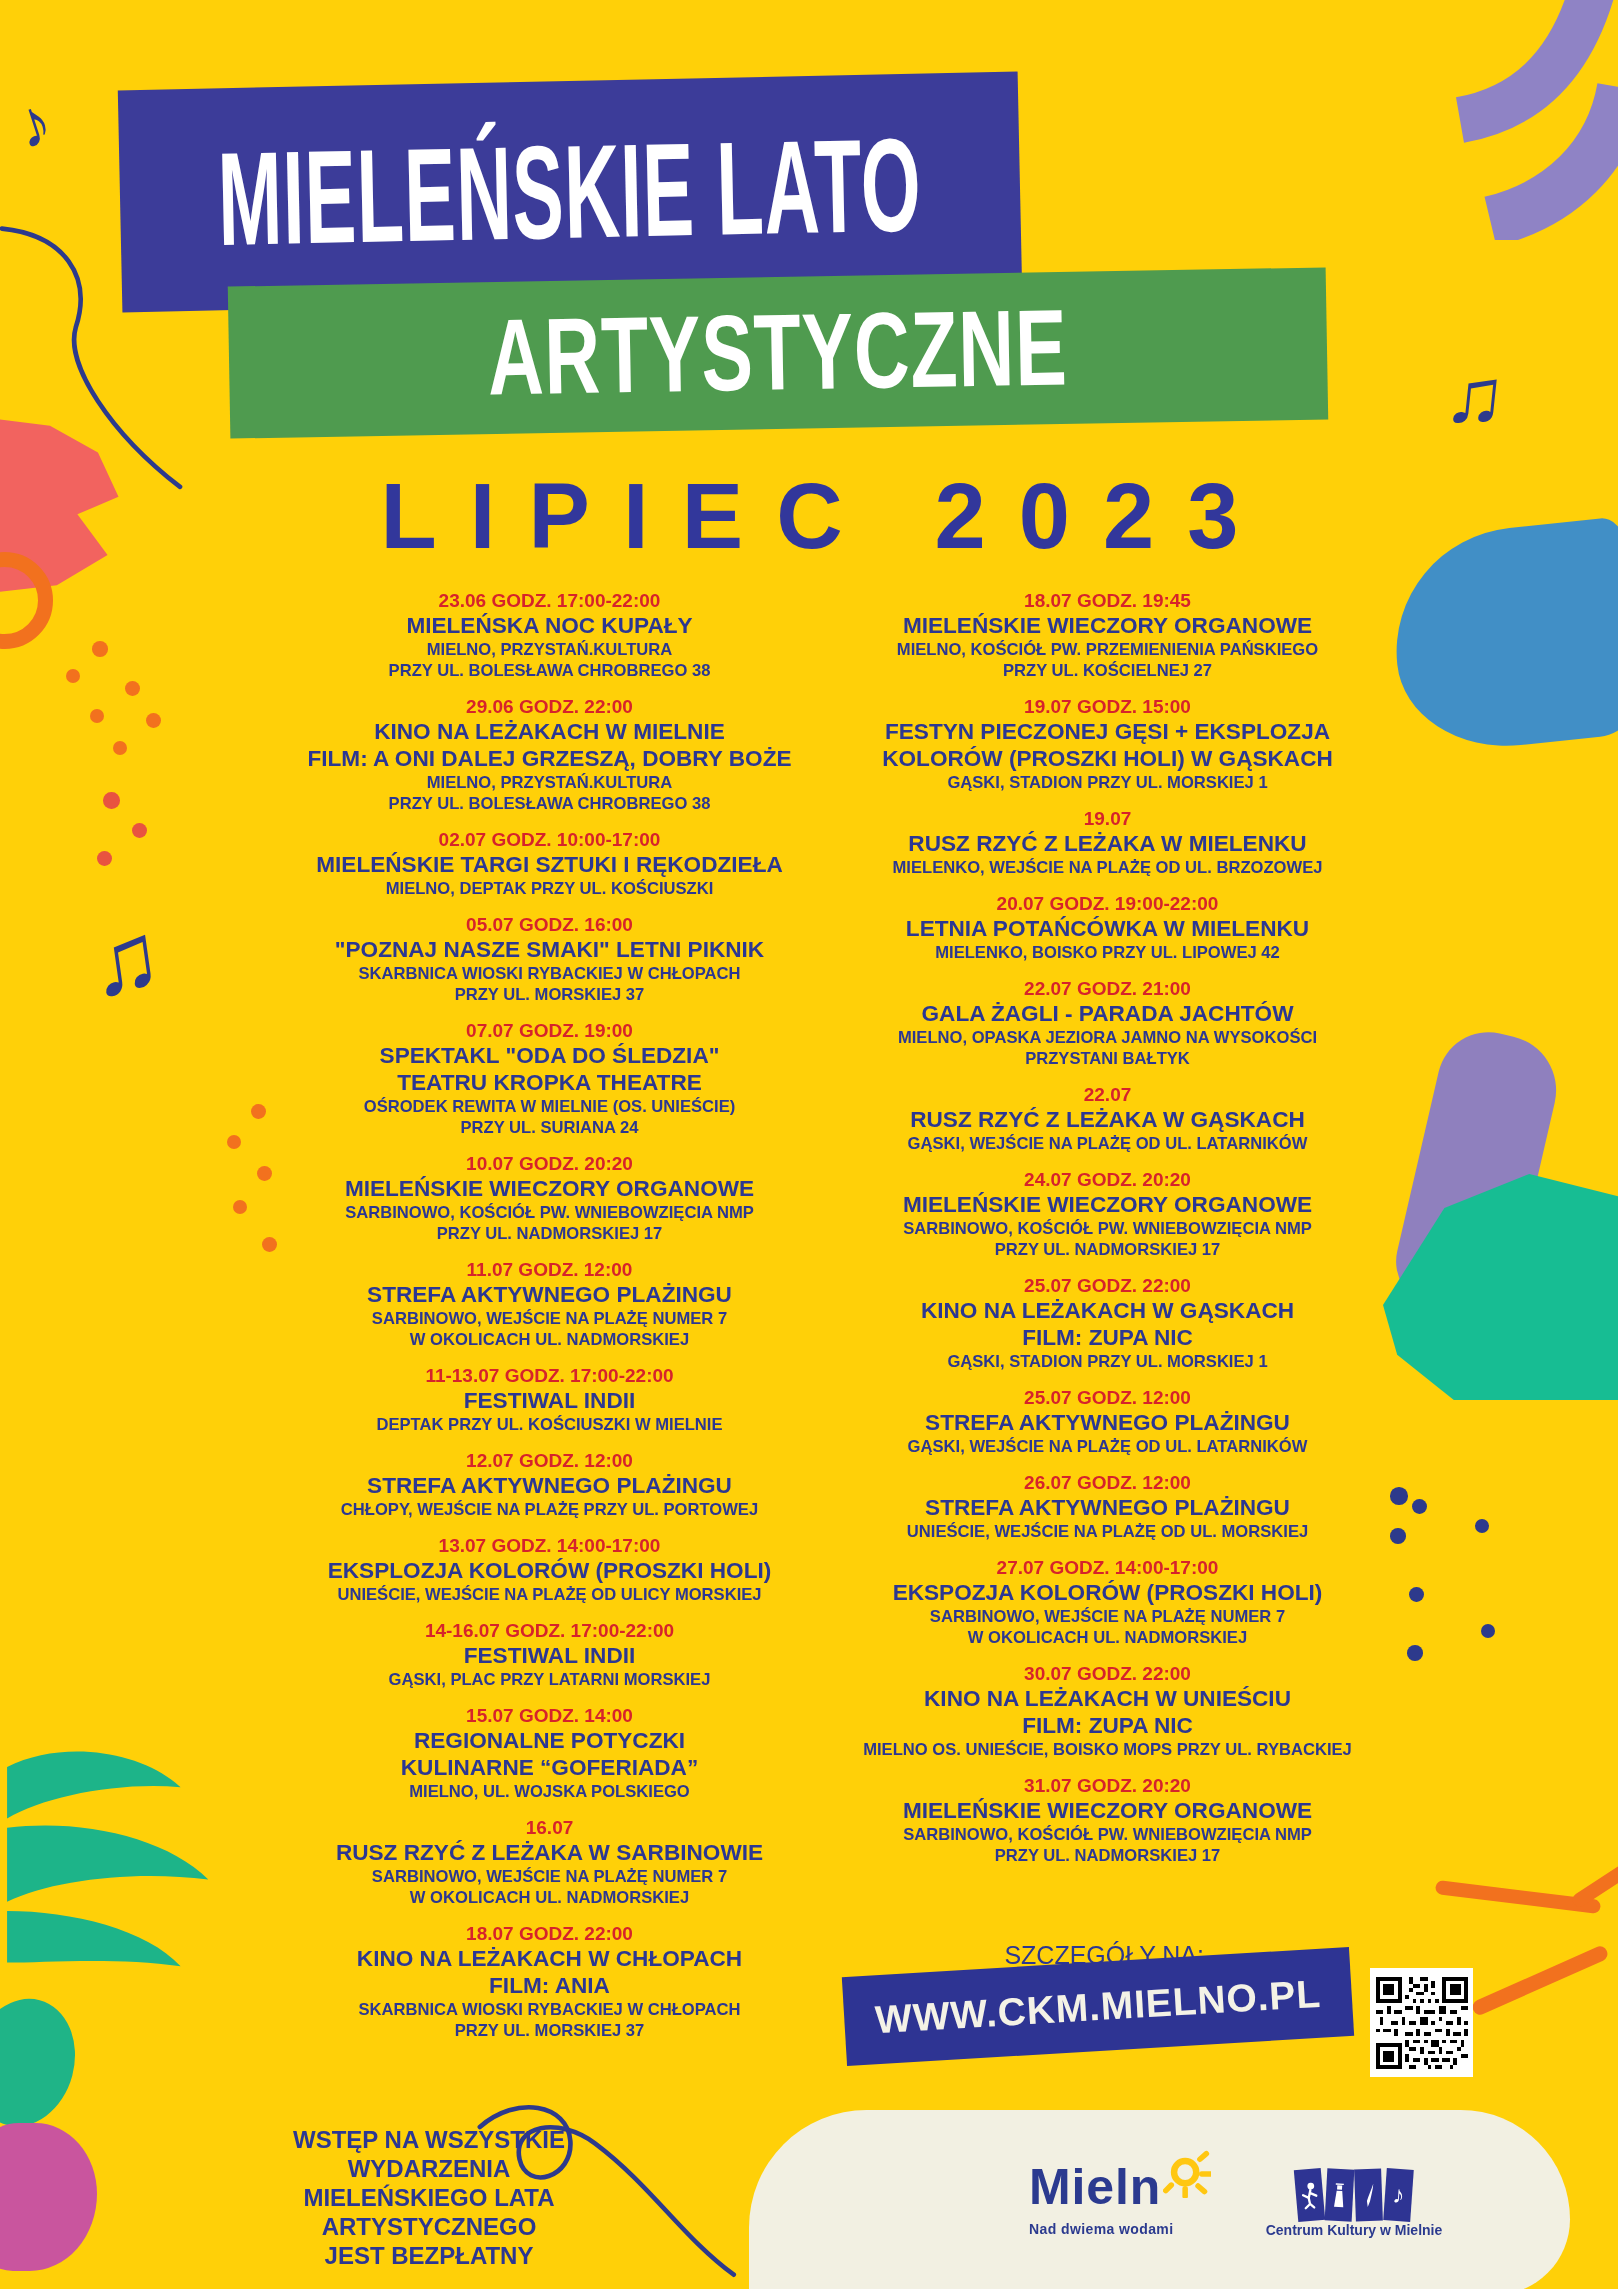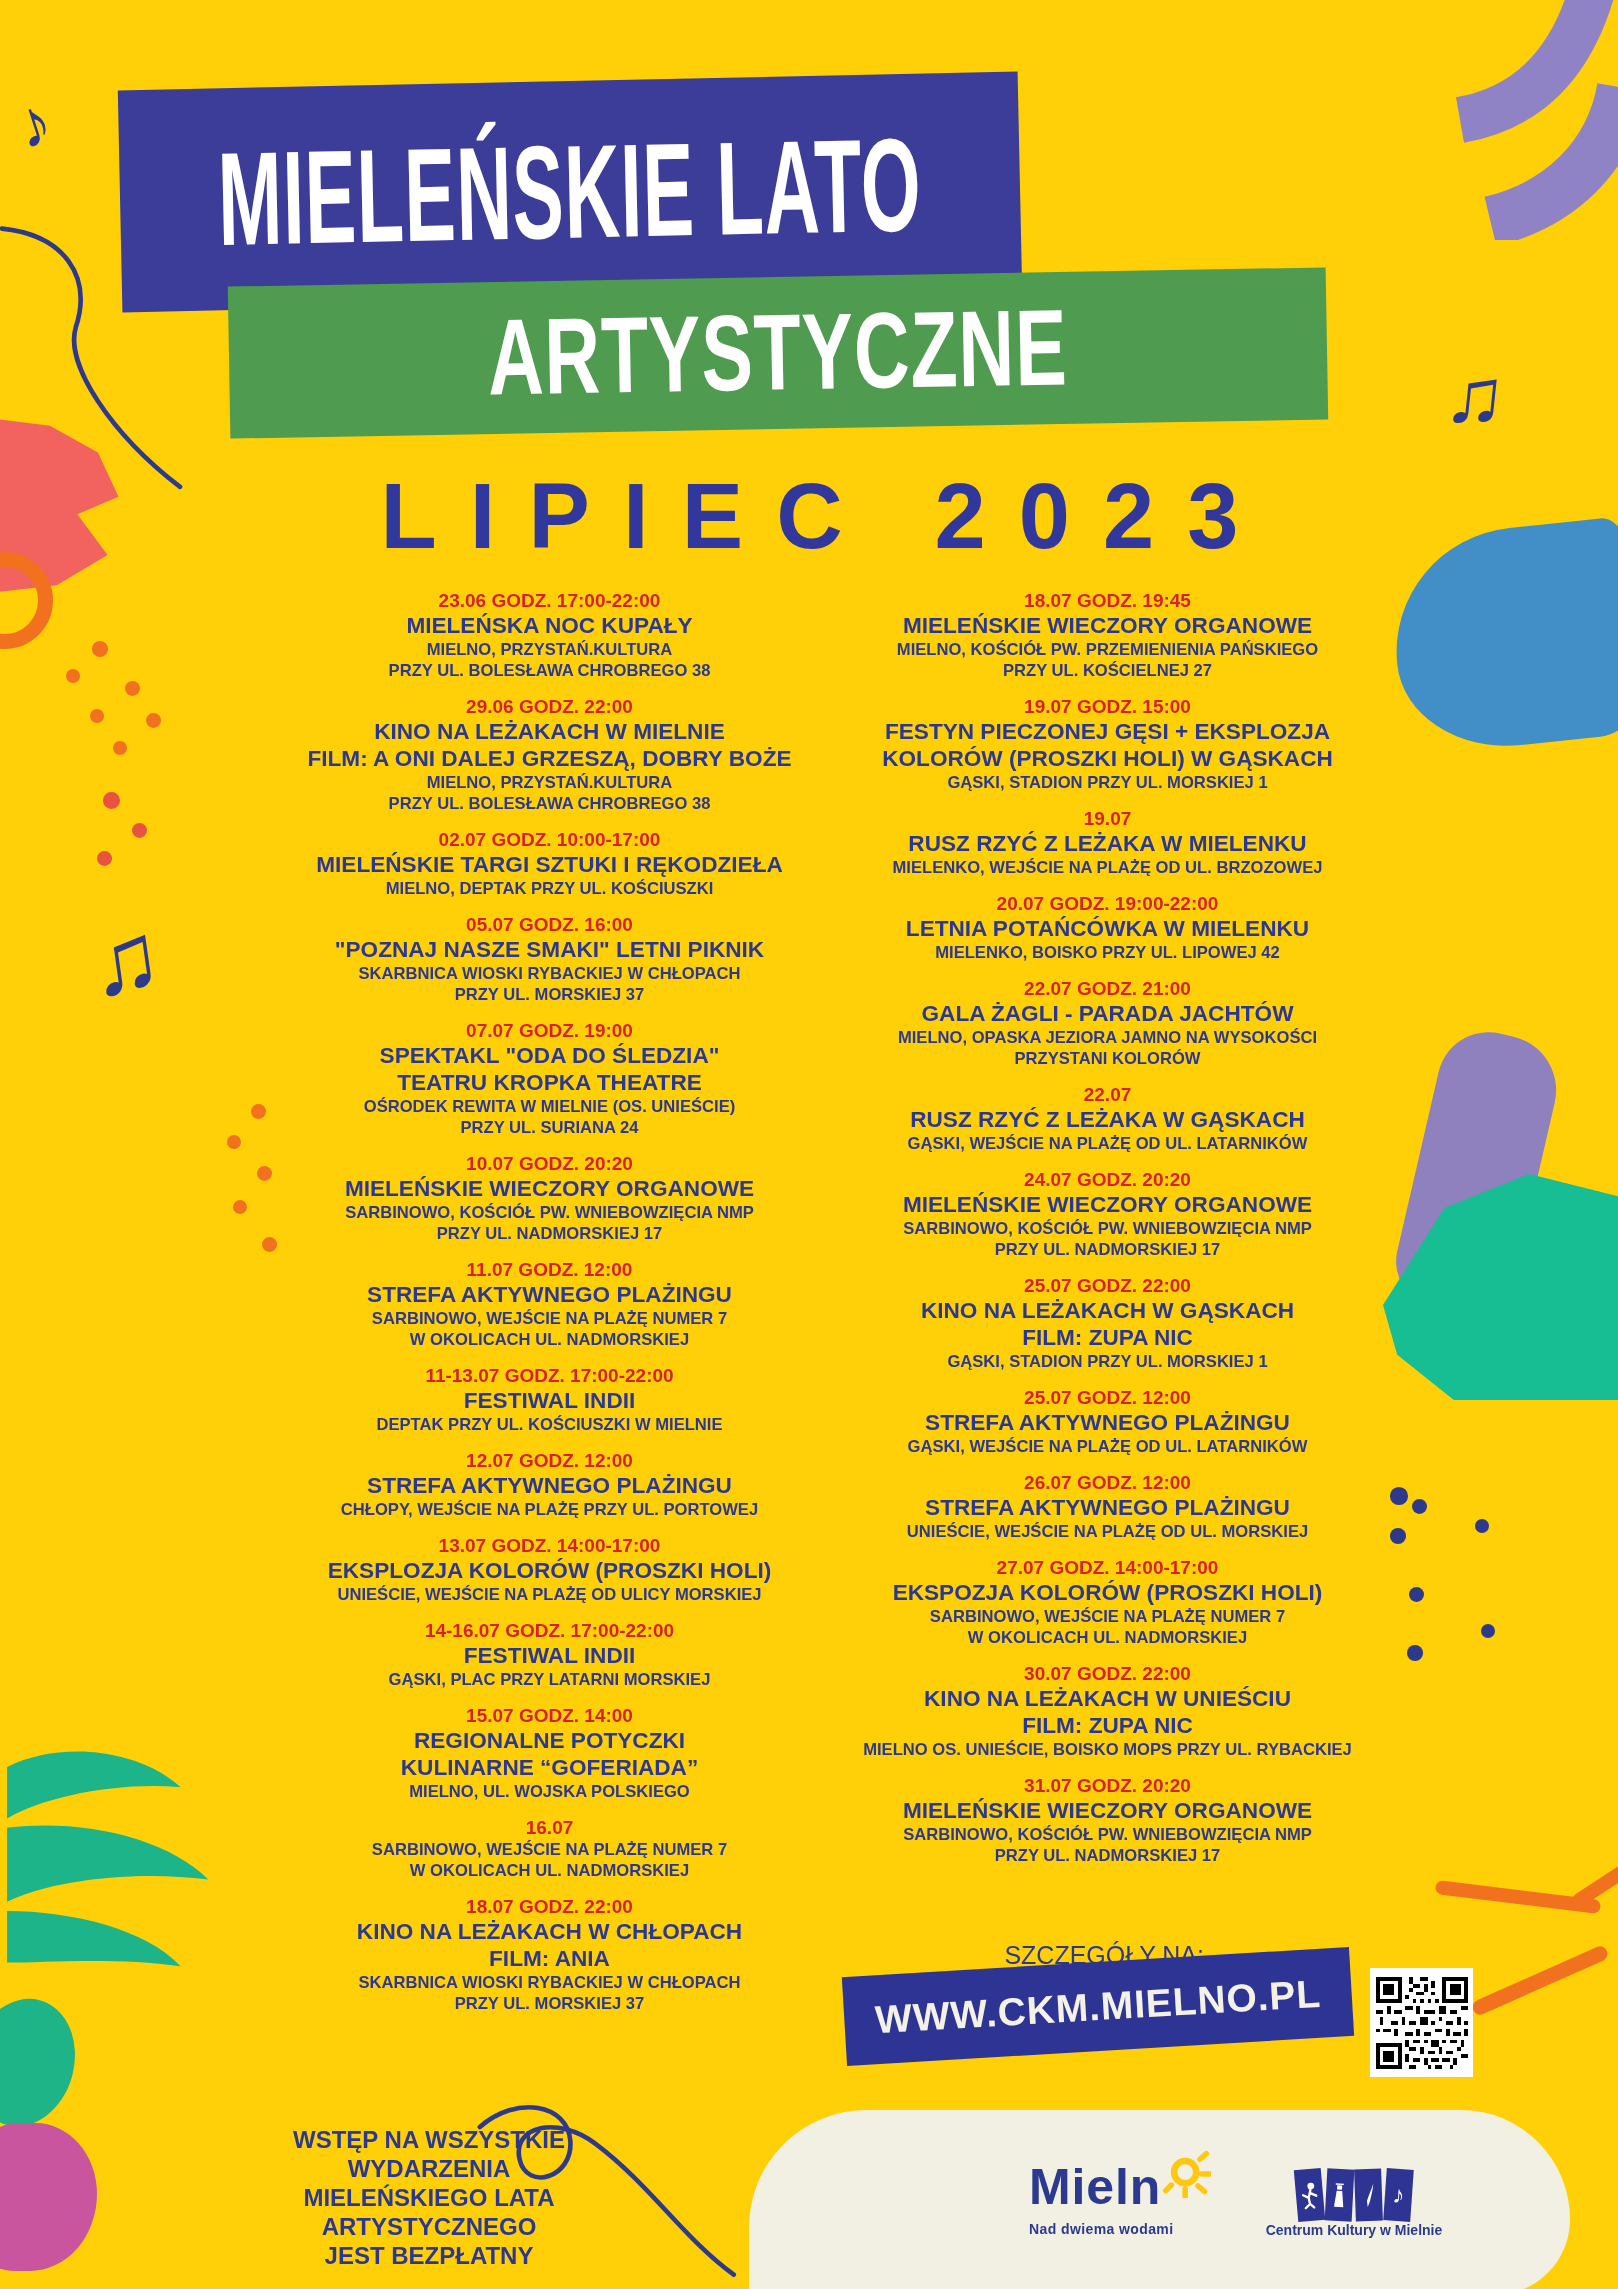--- a/index.html
+++ b/index.html
@@ -216,20 +216,21 @@
       <div class="e-loc">GĄSKI, PLAC PRZY LATARNI MORSKIEJ</div>
     </div>
     <div class="event">
       <div class="e-date">15.07 GODZ. 14:00</div>
       <div class="e-title">REGIONALNE POTYCZKI</div>
       <div class="e-title">KULINARNE “GOFERIADA”</div>
       <div class="e-loc">MIELNO, UL. WOJSKA POLSKIEGO</div>
     </div>
     <div class="event">
       <div class="e-date">16.07</div>
+      <div class="e-title">RUSZ RZYĆ Z LEŻAKA W SARBINOWIE</div>
       <div class="e-loc">SARBINOWO, WEJŚCIE NA PLAŻĘ NUMER 7</div>
       <div class="e-loc">W OKOLICACH UL. NADMORSKIEJ</div>
     </div>
     <div class="event">
       <div class="e-date">18.07 GODZ. 22:00</div>
       <div class="e-title">KINO NA LEŻAKACH W CHŁOPACH</div>
       <div class="e-title">FILM: ANIA</div>
       <div class="e-loc">SKARBNICA WIOSKI RYBACKIEJ W CHŁOPACH</div>
       <div class="e-loc">PRZY UL. MORSKIEJ 37</div>
     </div>
@@ -254,21 +255,21 @@
     </div>
     <div class="event">
       <div class="e-date">20.07 GODZ. 19:00-22:00</div>
       <div class="e-title">LETNIA POTAŃCÓWKA W MIELENKU</div>
       <div class="e-loc">MIELENKO, BOISKO PRZY UL. LIPOWEJ 42</div>
     </div>
     <div class="event">
       <div class="e-date">22.07 GODZ. 21:00</div>
       <div class="e-title">GALA ŻAGLI - PARADA JACHTÓW</div>
       <div class="e-loc">MIELNO, OPASKA JEZIORA JAMNO NA WYSOKOŚCI</div>
-      <div class="e-loc">PRZYSTANI KOLORÓW</div>
+      <div class="e-loc">PRZYSTANI BAŁTYK</div>
     </div>
     <div class="event">
       <div class="e-date">22.07</div>
       <div class="e-title">RUSZ RZYĆ Z LEŻAKA W GĄSKACH</div>
       <div class="e-loc">GĄSKI, WEJŚCIE NA PLAŻĘ OD UL. LATARNIKÓW</div>
     </div>
     <div class="event">
       <div class="e-date">24.07 GODZ. 20:20</div>
       <div class="e-title">MIELEŃSKIE WIECZORY ORGANOWE</div>
       <div class="e-loc">SARBINOWO, KOŚCIÓŁ PW. WNIEBOWZIĘCIA NMP</div>

